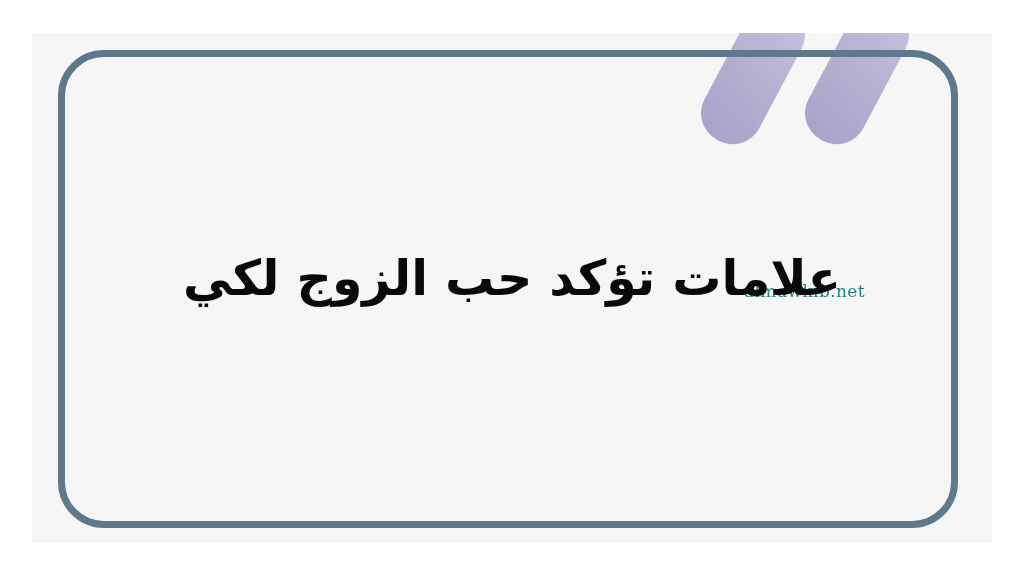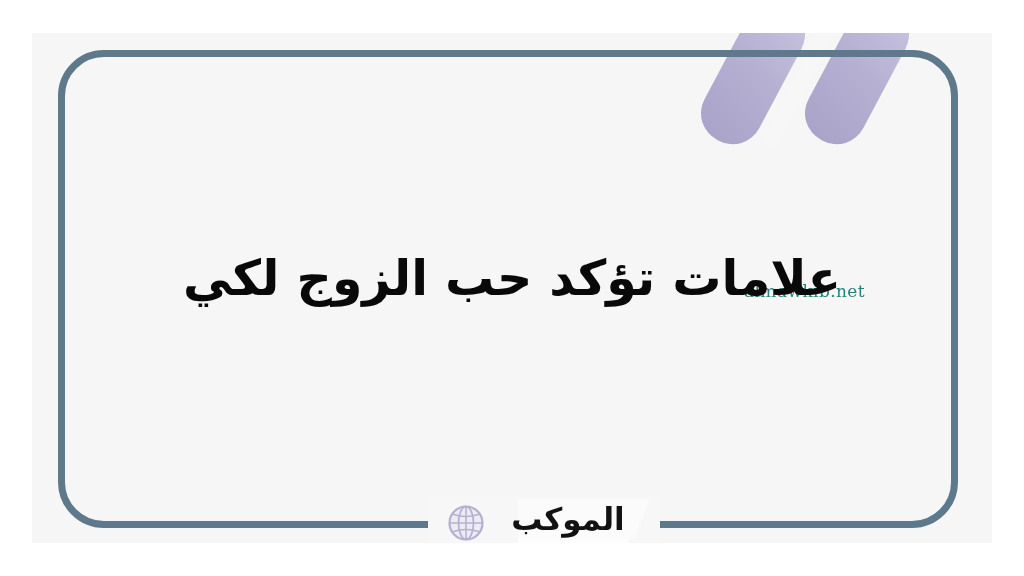--- a/index.html
+++ b/index.html
@@ -194,34 +194,15 @@
     <div class="stripe stripe-2"></div>
 
     <div class="frame"></div>
 
     <div class="watermark">almawkib.net</div>
 
     <div class="headline-wrap">
       <div class="headline">علامات تؤكد حب الزوج لكي</div>
     </div>
 
-    <div class="brand">
-      <div class="brand-plate"></div>
-      <div class="brand-slab-top"></div>
-      <div class="brand-slab-bottom"></div>
-
-      <span class="globe">
-        <svg width="40" height="40" viewBox="0 0 40 40" aria-hidden="true">
-          <circle cx="20" cy="20" r="16.5" fill="#eceaf3" stroke="#b5b0cf" stroke-width="2.2"></circle>
-          <ellipse cx="20" cy="20" rx="7.5" ry="16.5" fill="none" stroke="#b5b0cf" stroke-width="1.7"></ellipse>
-          <line x1="3.5" y1="20" x2="36.5" y2="20" stroke="#b5b0cf" stroke-width="1.7"></line>
-          <path d="M7 11.2 Q20 16 33 11.2" fill="none" stroke="#b5b0cf" stroke-width="1.5"></path>
-          <path d="M7 28.8 Q20 24 33 28.8" fill="none" stroke="#b5b0cf" stroke-width="1.5"></path>
-          <line x1="20" y1="3.5" x2="20" y2="36.5" stroke="#b5b0cf" stroke-width="1.5"></line>
-        </svg>
-      </span>
-
-      <div class="brand-ar">الموكب</div>
-      <div class="brand-lat">almawkib</div>
-    </div>
 
   </div>
 </div>
 
 </body></html>

